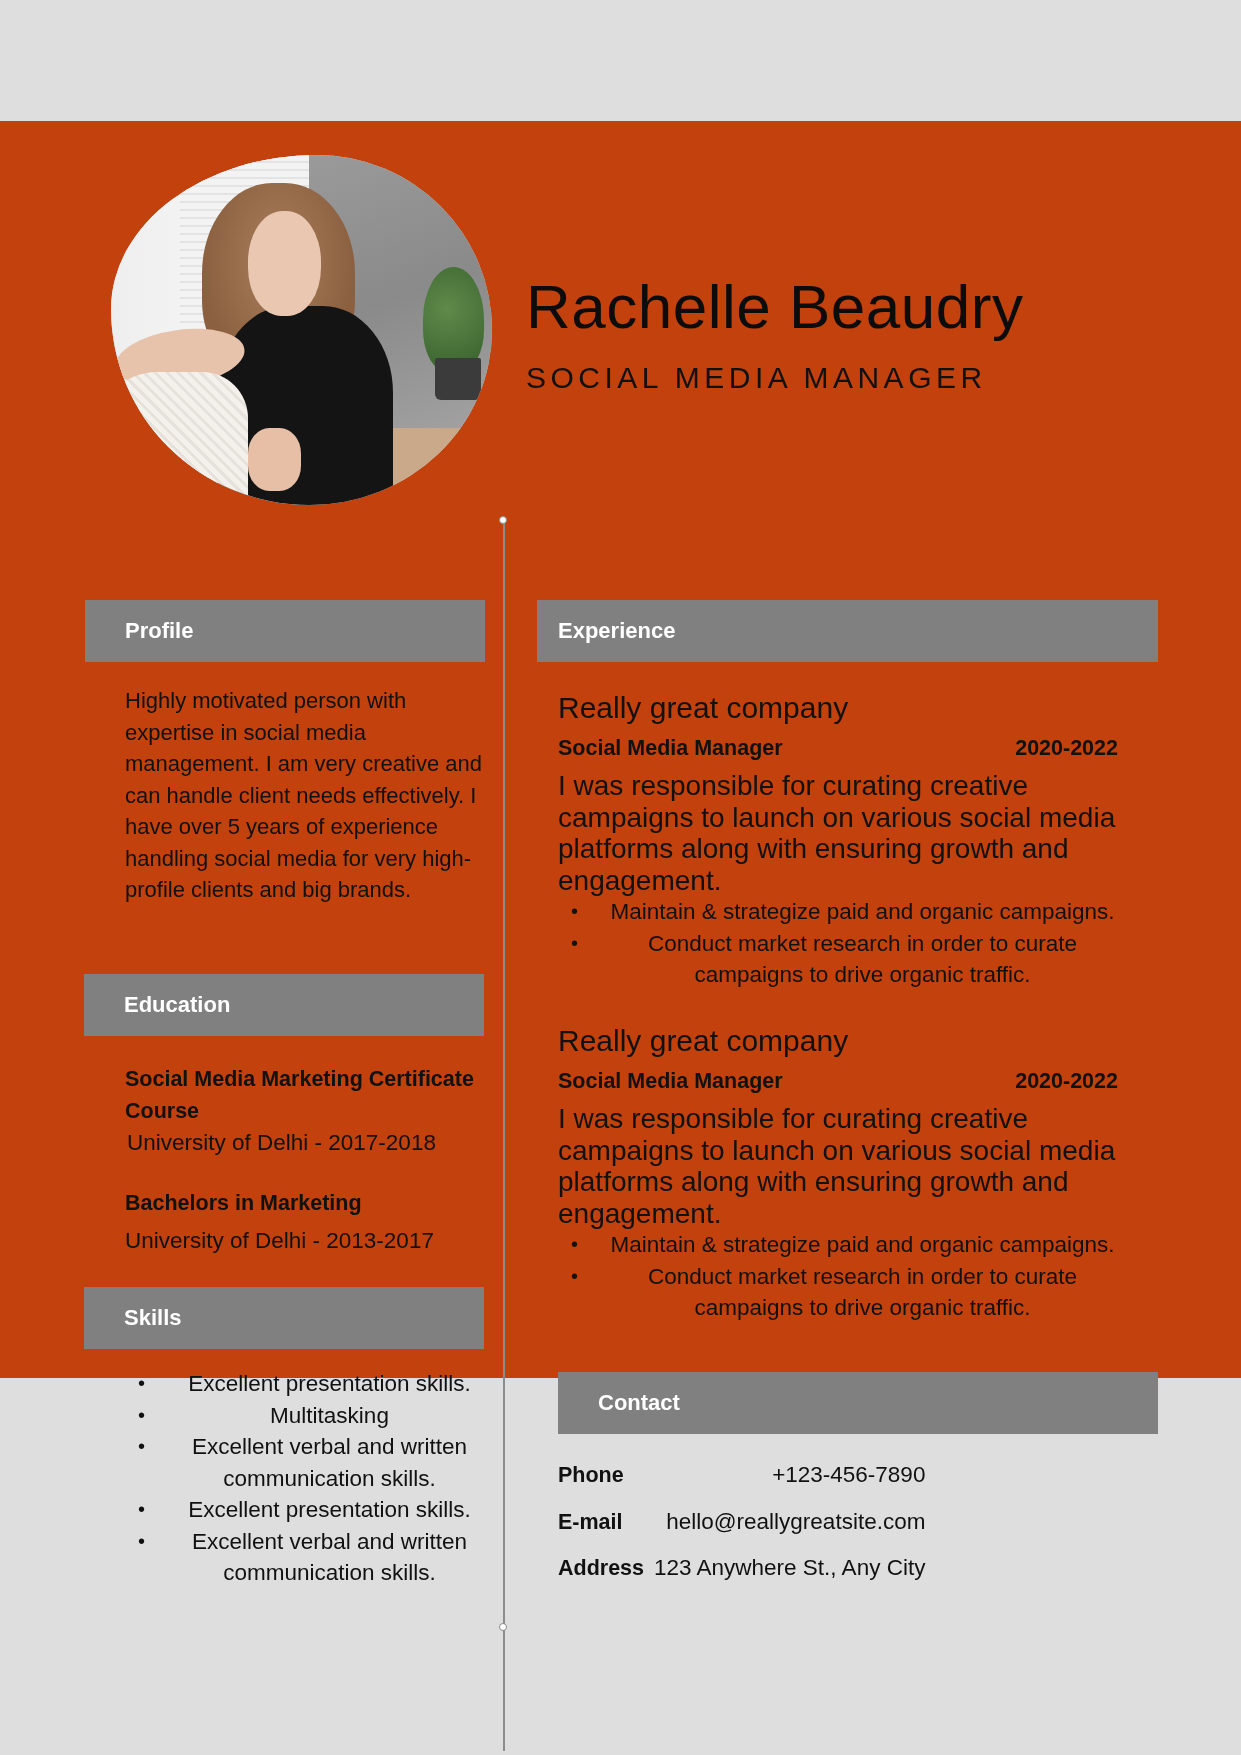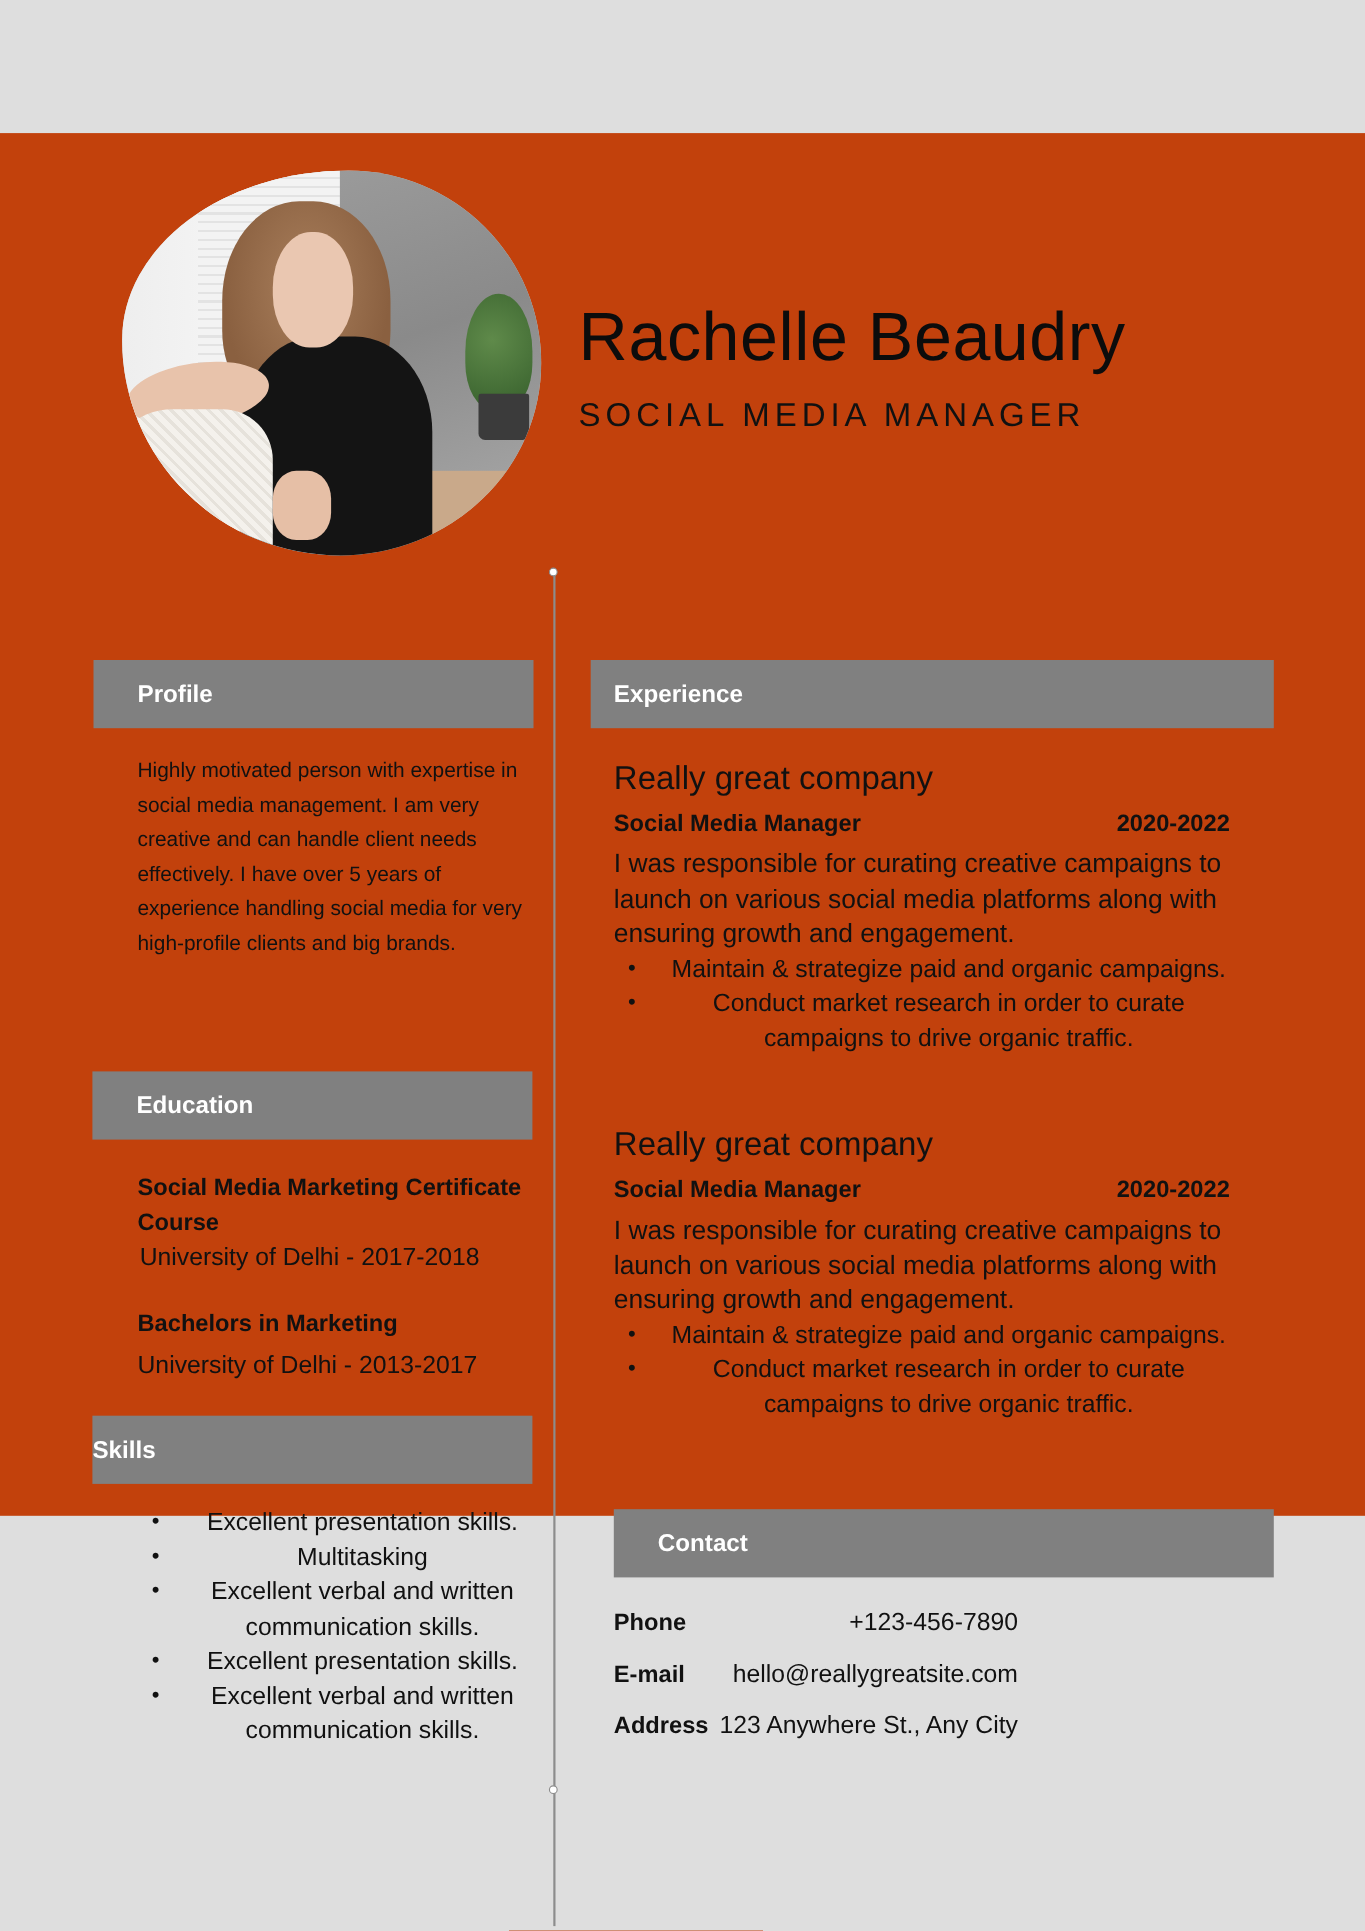--- a/index.html
+++ b/index.html
@@ -24,37 +24,37 @@
   .photo .hands { position:absolute; left:36%; top:78%; width:14%; height:18%; border-radius:40%; background:#e6bfa6; }
 
   .name { position:absolute; left:526px; top:150px; font-size:62px; font-weight:400; letter-spacing:0.5px; color:#0c0c0c; white-space:nowrap; }
   .role { position:absolute; left:526px; top:240px; font-size:30px; letter-spacing:4.5px; color:#111; white-space:nowrap; }
 
   .divider { position:absolute; left:503px; top:400px; width:2px; height:1230px; background:#8c8c8c; }
   .node { position:absolute; width:6px; height:6px; border:1.5px solid #8c8c8c; border-radius:50%; background:#fff; }
 
   .bar { position:absolute; height:62px; background:#808080; color:#fff; font-weight:700; font-size:22px; line-height:62px; box-sizing:border-box; }
 
-  .body-text { font-size:19px; line-height:31.5px; color:#111; }
+  .body-text { font-size:22px; line-height:31.5px; color:#111; }
   .profile-text { position:absolute; left:125px; top:564px; width:365px; }
 
   .edu { position:absolute; left:125px; width:360px; }
   .edu .t { font-weight:700; font-size:21.5px; line-height:32px; }
   .edu .s { font-size:22.5px; line-height:32px; }
 
   ul.bul { margin:0; padding:0; list-style:none;text-align:center; }
   ul.bul li { position:relative; padding-left:39px; font-size:22.5px; line-height:31.5px; }
   ul.bul li::before { content:"•"; position:absolute; left:13px; top:0; font-size:20px; }
 
   .skills { position:absolute; left:125px; top:1247px; width:370px; }
 
   .job { position:absolute; left:558px; width:570px; }
   .job .company { font-size:30px; line-height:40px; margin-bottom:4px; }
   .job .row { display:flex; justify-content:space-between; font-weight:700; font-size:21.5px; line-height:32px; width:560px; }
-  .job .desc { font-size:24px; line-height:31.5px; margin-top:6px; }
+  .job .desc { font-size:28px; line-height:31.5px; margin-top:6px; }
 
   .contact { position:absolute; left:558px; top:1331px; }
   .contact .line { display:flex; font-size:22.5px; line-height:46.5px; white-space:nowrap;justify-content:space-between; }
   .contact .lbl { font-weight:700; font-size:21.5px; width:98px; }
   .contact .line.addr .lbl { width:98px; }
 </style>
 </head>
 <body>
 
 <div class="page">
@@ -91,21 +91,21 @@
   </div>
   <div class="edu" style="top:942px;">
     <div class="t">Social Media Marketing Certificate Course</div>
     <div class="s" style="padding-left:2px;">University of Delhi - 2017-2018</div>
   </div>
   <div class="edu" style="top:1066px;">
     <div class="t">Bachelors in Marketing</div>
     <div class="s" style="margin-top:6px;">University of Delhi - 2013-2017</div>
   </div>
 
-  <div class="bar" style="left:84px; top:1166px; width:400px; ">
+  <div class="bar" style="left:84px; top:1166px; width:400px; padding-left:40px;">
     <span>Skills</span>
   </div>
   <div class="skills">
     <ul class="bul">
       <li>Excellent presentation skills.</li>
       <li>Multitasking</li>
       <li>Excellent verbal and written communication skills.</li>
       <li>Excellent presentation skills.</li>
       <li>Excellent verbal and written communication skills.</li>
     </ul>

